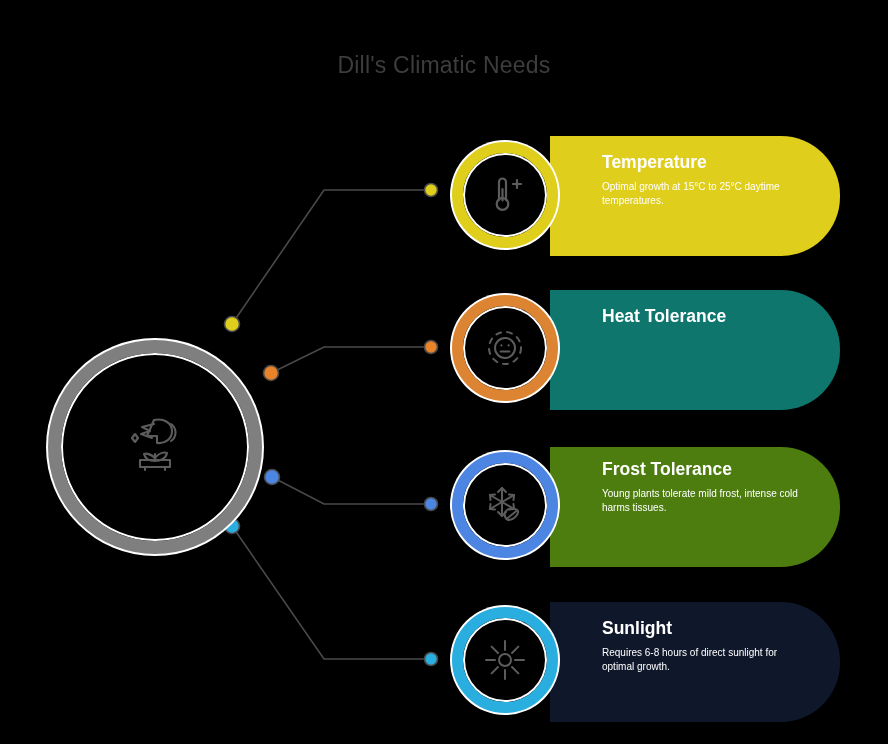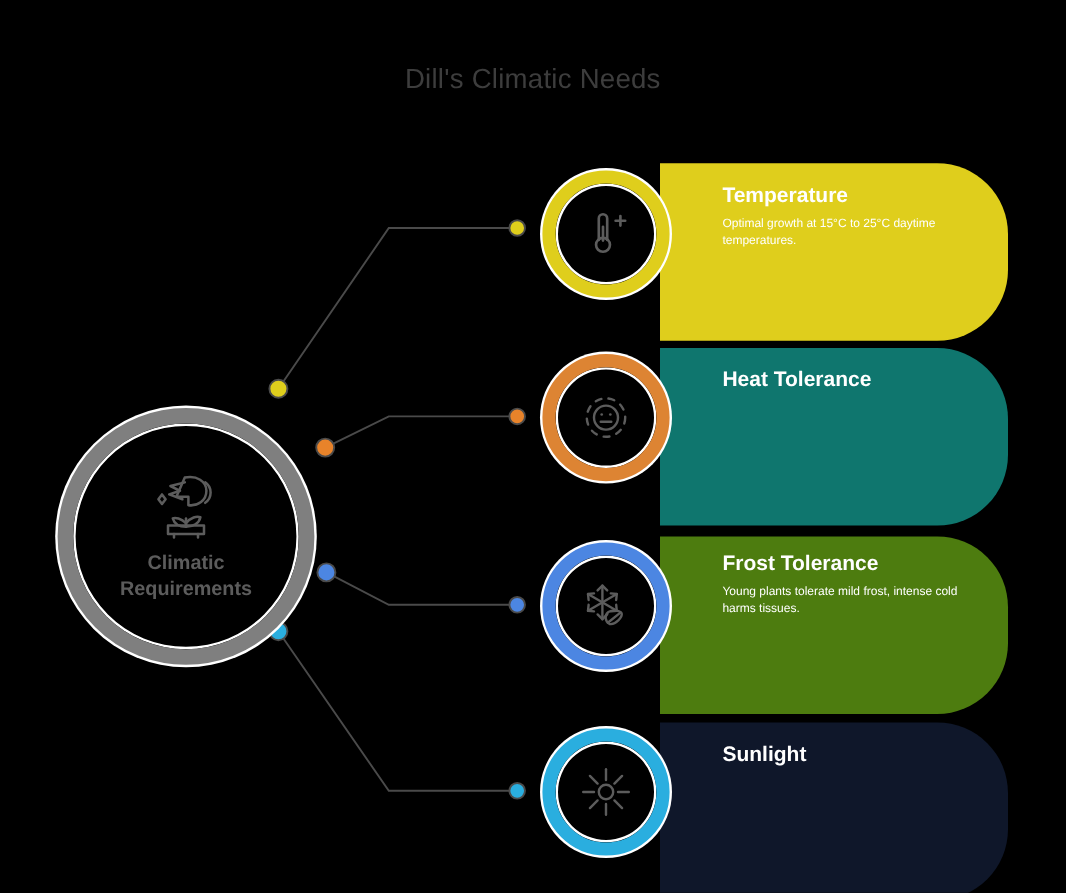--- a/index.html
+++ b/index.html
@@ -75,21 +75,21 @@
     text-align: center;
     line-height: 1.34;
     width: 170px;
   }
 
   
   .card {
     position: absolute;
     left: 550px;
     width: 290px;
-    height: 148px;
+    height: 120px;
     border-radius: 0 59px 59px 0;
     box-sizing: border-box;
     padding: 16px 26px 16px 52px;
   }
   .card-title {
     font-size: 17.5px;
     font-weight: bold;
     color: #ffffff;
     line-height: 1.2;
     margin-bottom: 7px;
@@ -169,24 +169,20 @@
 
       <path d="M8 24 L11 20 L14 24 L11 28 Z"></path>
 
       <path d="M31 44 C27 40 22 39 20 40 C21 44 25 47 31 47"></path>
       <path d="M31 44 C35 39 40 38 43 39 C42 44 37 47 31 47"></path>
       <path d="M31 47 L31 40"></path>
 
       <rect x="16" y="46" width="30" height="7"></rect>
       <path d="M21 53 L21 56 M41 53 L41 56"></path>
     </svg>
-    <div class="hub-label" style="color: rgb(92, 92, 92);">
-      <div style="color: rgb(92, 92, 92);">Climatic</div>
-      <div style="color: rgb(92, 92, 92);">Requirements</div>
-    </div>
   </div>
 
   <div class="row1">
     <div class="card" style="background:#dfce1c;">
       <div class="card-title">Temperature</div>
       <div class="card-desc">Optimal growth at 15°C to 25°C daytime temperatures.</div>
     </div>
     <div class="badge" style="border-color:#dfce1c;">
       <svg viewBox="0 0 46 46" fill="none" stroke="#5c5c5c" stroke-width="2.2" stroke-linecap="round" stroke-linejoin="round">
         <path d="M17 28 L17 10 a3.5 3.5 0 0 1 7 0 L24 28"></path>
@@ -230,20 +226,21 @@
         <path d="M8 27 L13 27.5 M8 27 L8.5 22"></path>
         <path d="M26 38 C22 36 21.5 30.5 25 28 C29 25.5 35 27 36 29 C37 32 31 39 26 38 Z"></path>
         <path d="M35 28.5 L24.5 37"></path>
       </svg>
     </div>
   </div>
 
   <div class="row4">
     <div class="card" style="background:#0f172a;">
       <div class="card-title">Sunlight</div>
+      <div class="card-desc">Requires 6-8 hours of direct sunlight for optimal growth.</div>
     </div>
     <div class="badge" style="border-color:#2aaedf;">
       <svg viewBox="0 0 46 46" fill="none" stroke="#5c5c5c" stroke-width="2" stroke-linecap="round">
         <circle cx="23" cy="23" r="6"></circle>
         <path d="M23 4 L23 13"></path>
         <path d="M23 33 L23 42"></path>
         <path d="M4 23 L13 23"></path>
         <path d="M33 23 L42 23"></path>
         <path d="M9.6 9.6 L16 16"></path>
         <path d="M30 30 L36.4 36.4"></path>

